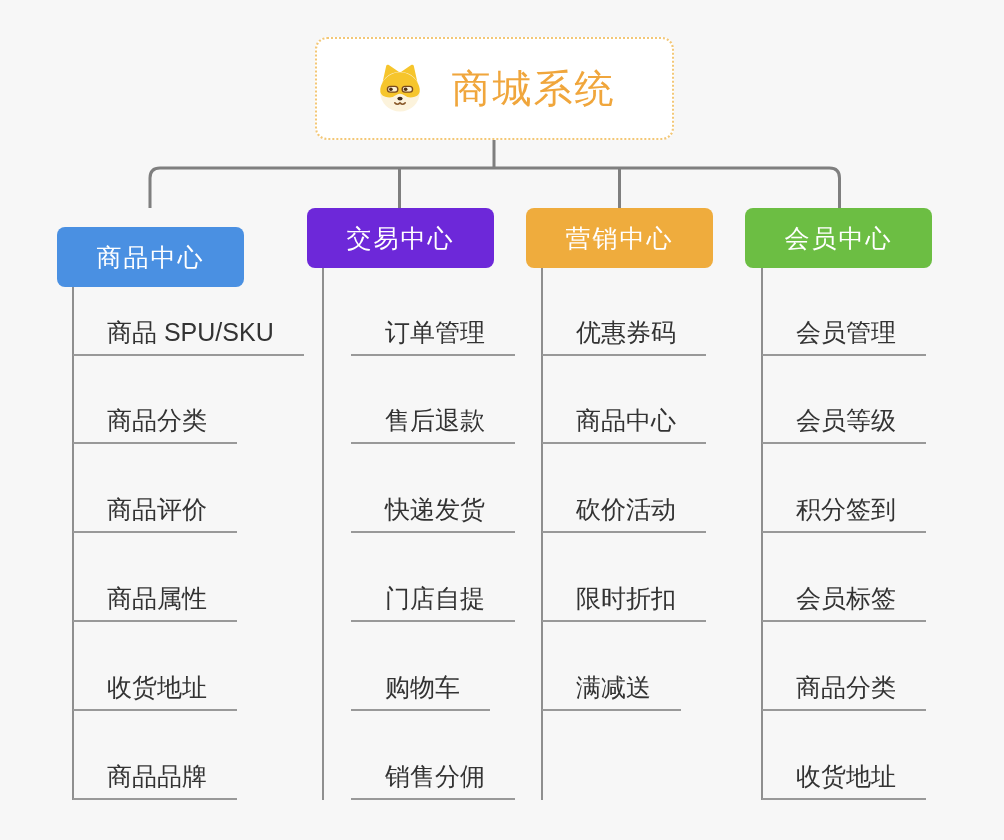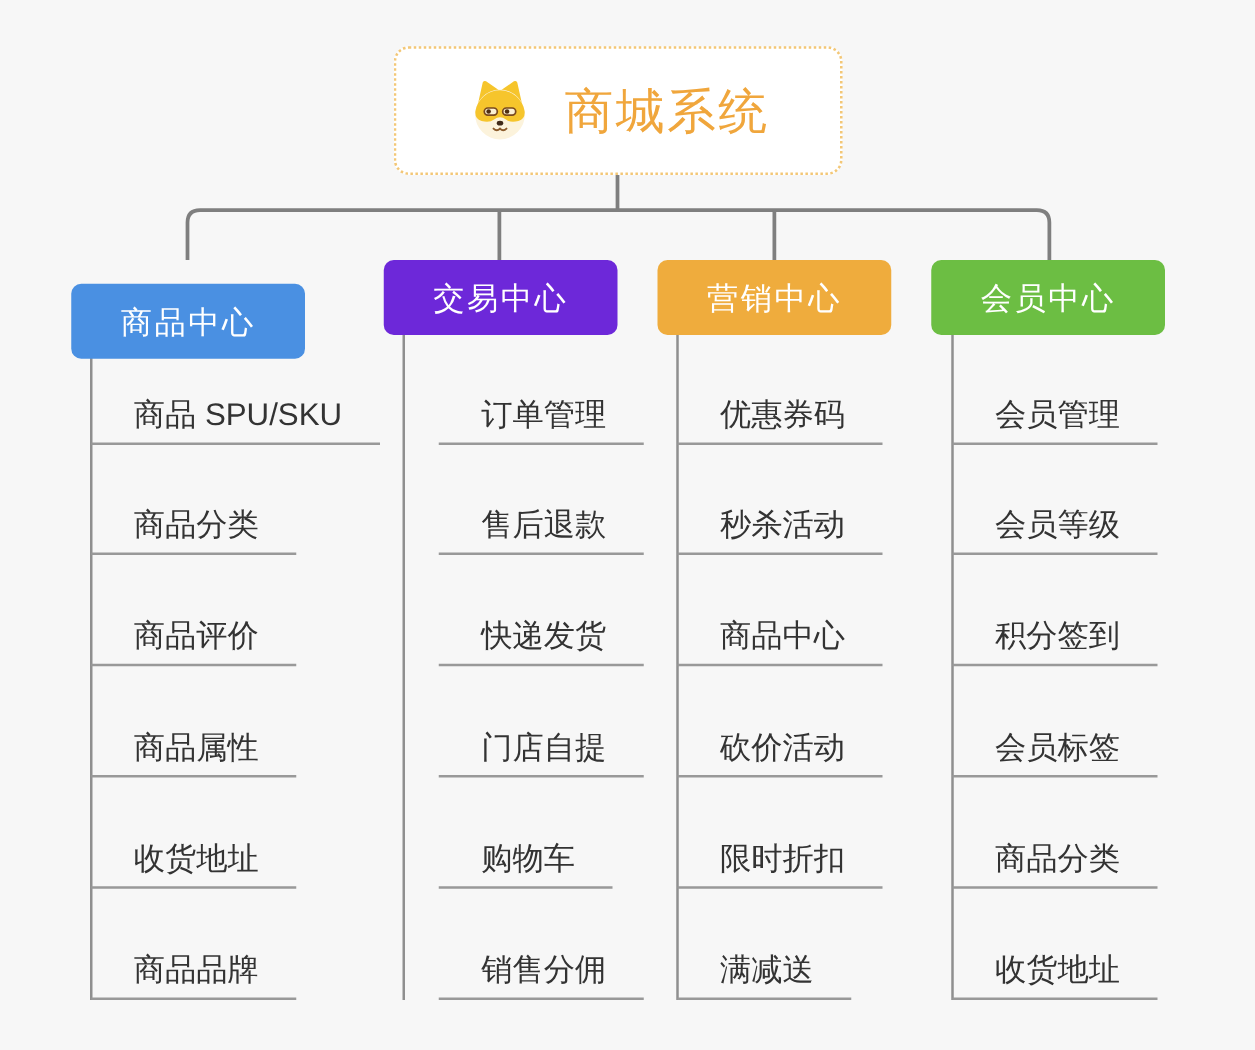--- a/index.html
+++ b/index.html
@@ -129,23 +129,20 @@
     <div class="leaf">
         <span class="leaf-label">销售分佣</span>
       </div>
   </div>
 
   <div class="leaf-col c2">
     <div class="leaf">
         <span class="leaf-label">优惠券码</span>
       </div>
     <div class="leaf">
-        <span class="leaf-label">秒杀活动</span>
-      </div>
-    <div class="leaf">
         <span class="leaf-label">商品中心</span>
       </div>
     <div class="leaf">
         <span class="leaf-label">砍价活动</span>
       </div>
     <div class="leaf">
         <span class="leaf-label">限时折扣</span>
       </div>
     <div class="leaf">
         <span class="leaf-label">满减送</span>

